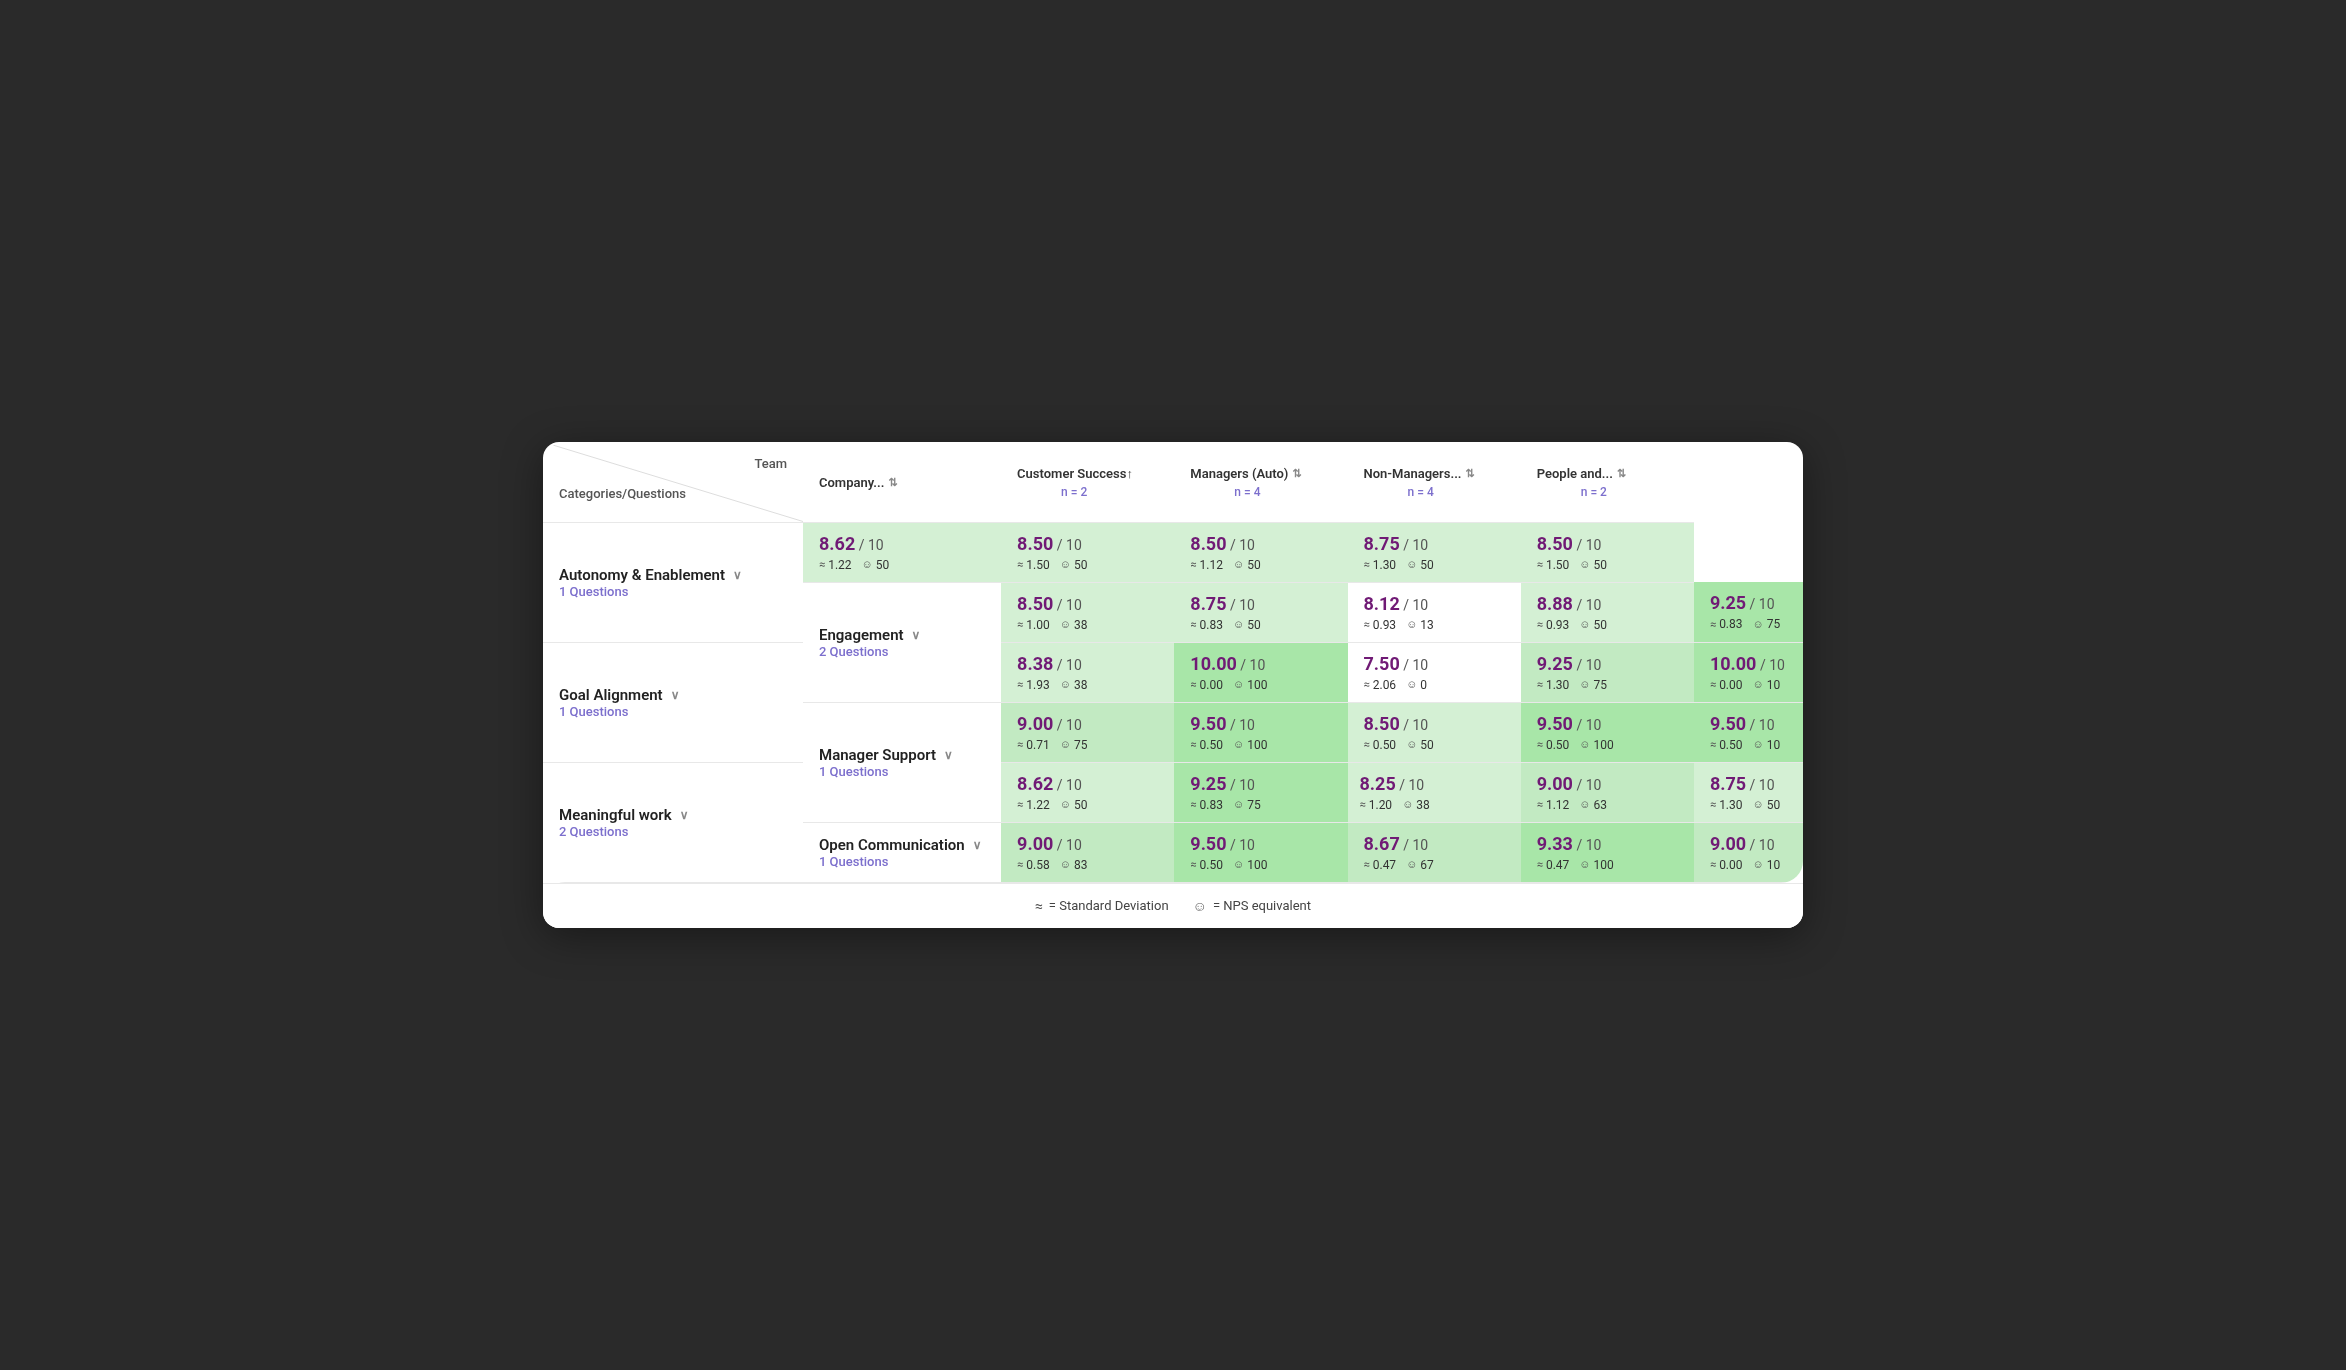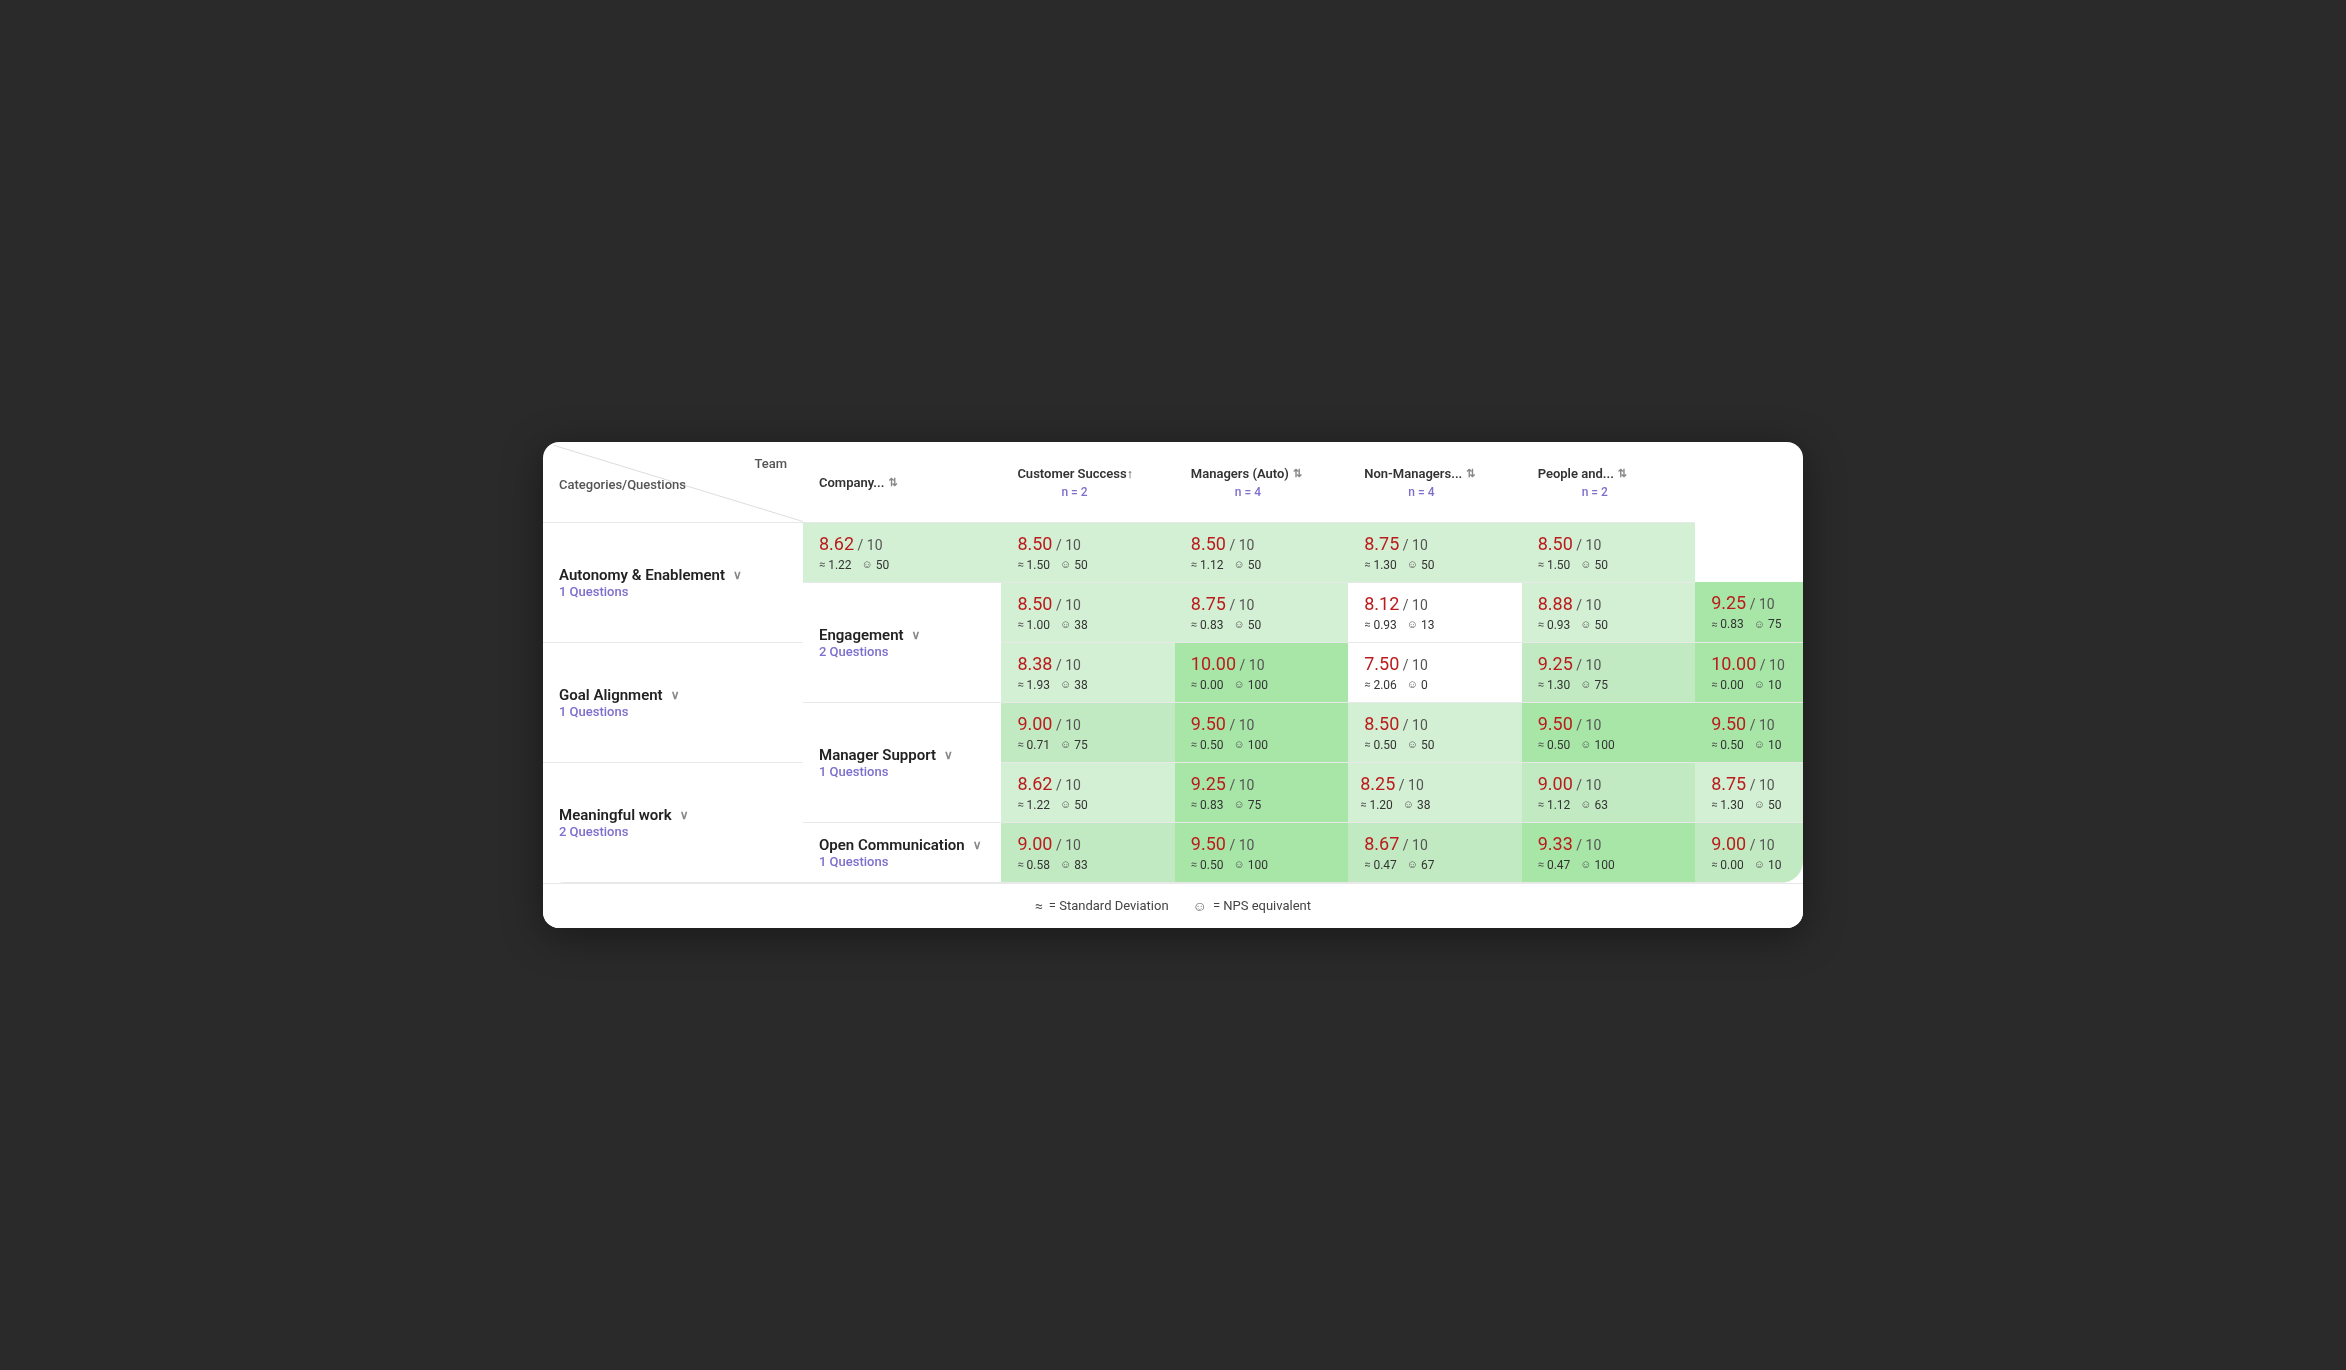--- a/index.html
+++ b/index.html
@@ -96,22 +96,22 @@
     }
     td.data-cell.green-medium {
       background: #c2eac2;
     }
     td.data-cell.white-cell {
       background: #fff;
     }
 
     .score-main {
       font-size: 18px;
-      font-weight: 400;
-      color: #b91c1c;
+      font-weight: 700;
+      color: #701a75;
     }
     .score-denom {
       font-size: 14px;
       font-weight: 400;
       color: #555;
     }
     .score-meta {
       display: flex;
       align-items: center;
       gap: 10px;
@@ -161,21 +161,21 @@
       position: absolute;
       right: 16px;
       top: 14px;
       font-weight: 500;
       color: #555;
       font-size: 13px;
     }
     .corner-category {
       position: absolute;
       left: 16px;
-      bottom: 30px;
+      bottom: 21px;
       font-weight: 500;
       color: #555;
       font-size: 13px;
     }
     .diagonal-line {
       position: absolute;
       top: 0; left: 0;
       width: 100%; height: 100%;
       pointer-events: none;
     }

